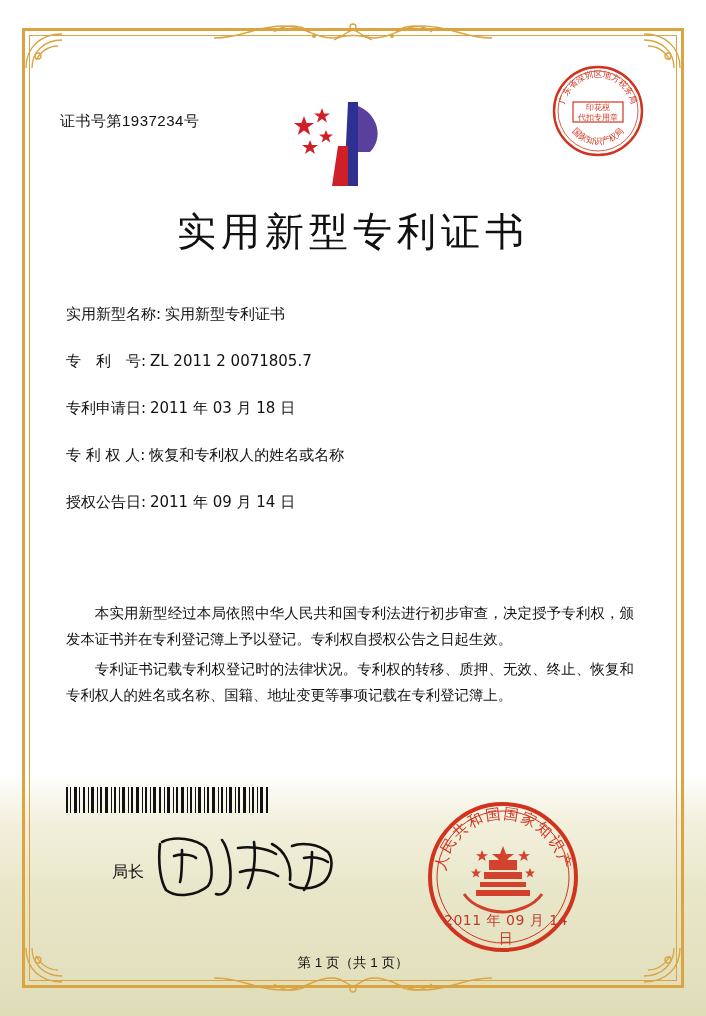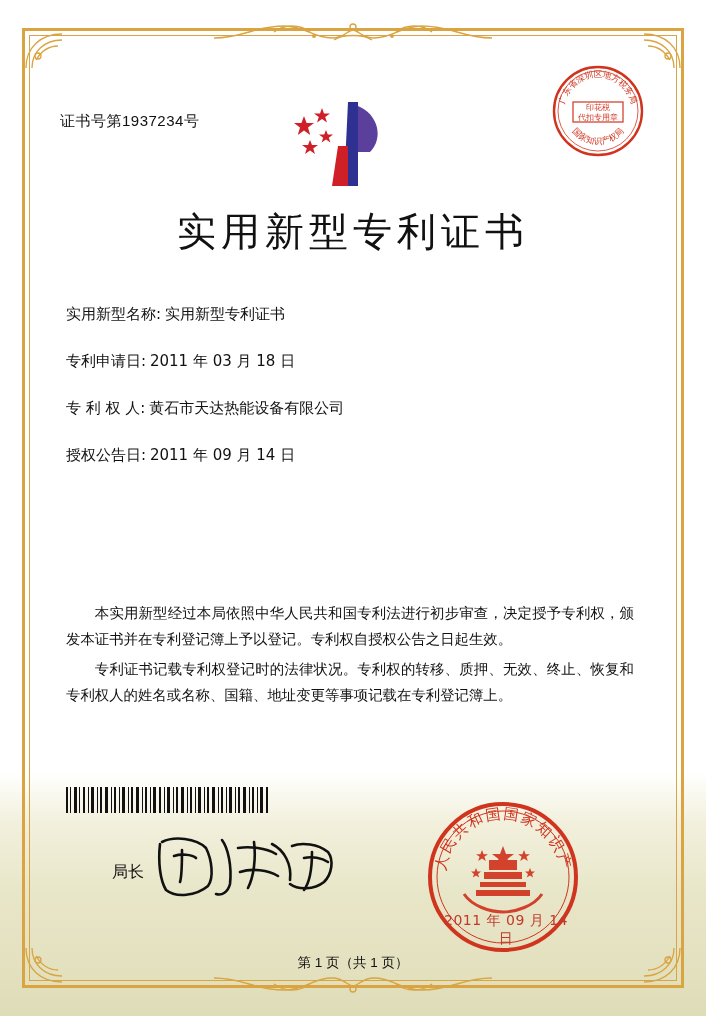--- a/index.html
+++ b/index.html
@@ -290,26 +290,30 @@
   </div>
 
   <div class="title">实用新型专利证书</div>
 
   <div class="fields">
     <div class="field-row">
       <span class="field-label">实用新型名称:</span>
       <span class="field-value">实用新型专利证书</span>
     </div>
     <div class="field-row">
+      <span class="field-label">专　利　号:</span>
+      <span class="field-value">ZL 2011 2 0071805.7</span>
+    </div>
+    <div class="field-row">
       <span class="field-label">专利申请日:</span>
       <span class="field-value">2011 年 03 月 18 日</span>
     </div>
     <div class="field-row">
       <span class="field-label">专 利 权 人:</span>
-      <span class="field-value">黄石市天达热能设备有限公司</span>
+      <span class="field-value">恢复和专利权人的姓名或名称</span>
     </div>
     <div class="field-row">
       <span class="field-label">授权公告日:</span>
       <span class="field-value">2011 年 09 月 14 日</span>
     </div>
   </div>
 
   <div class="body-text">
     <p>本实用新型经过本局依照中华人民共和国专利法进行初步审查，决定授予专利权，颁发本证书并在专利登记簿上予以登记。专利权自授权公告之日起生效。</p>
     <p>专利证书记载专利权登记时的法律状况。专利权的转移、质押、无效、终止、恢复和专利权人的姓名或名称、国籍、地址变更等事项记载在专利登记簿上。</p>

